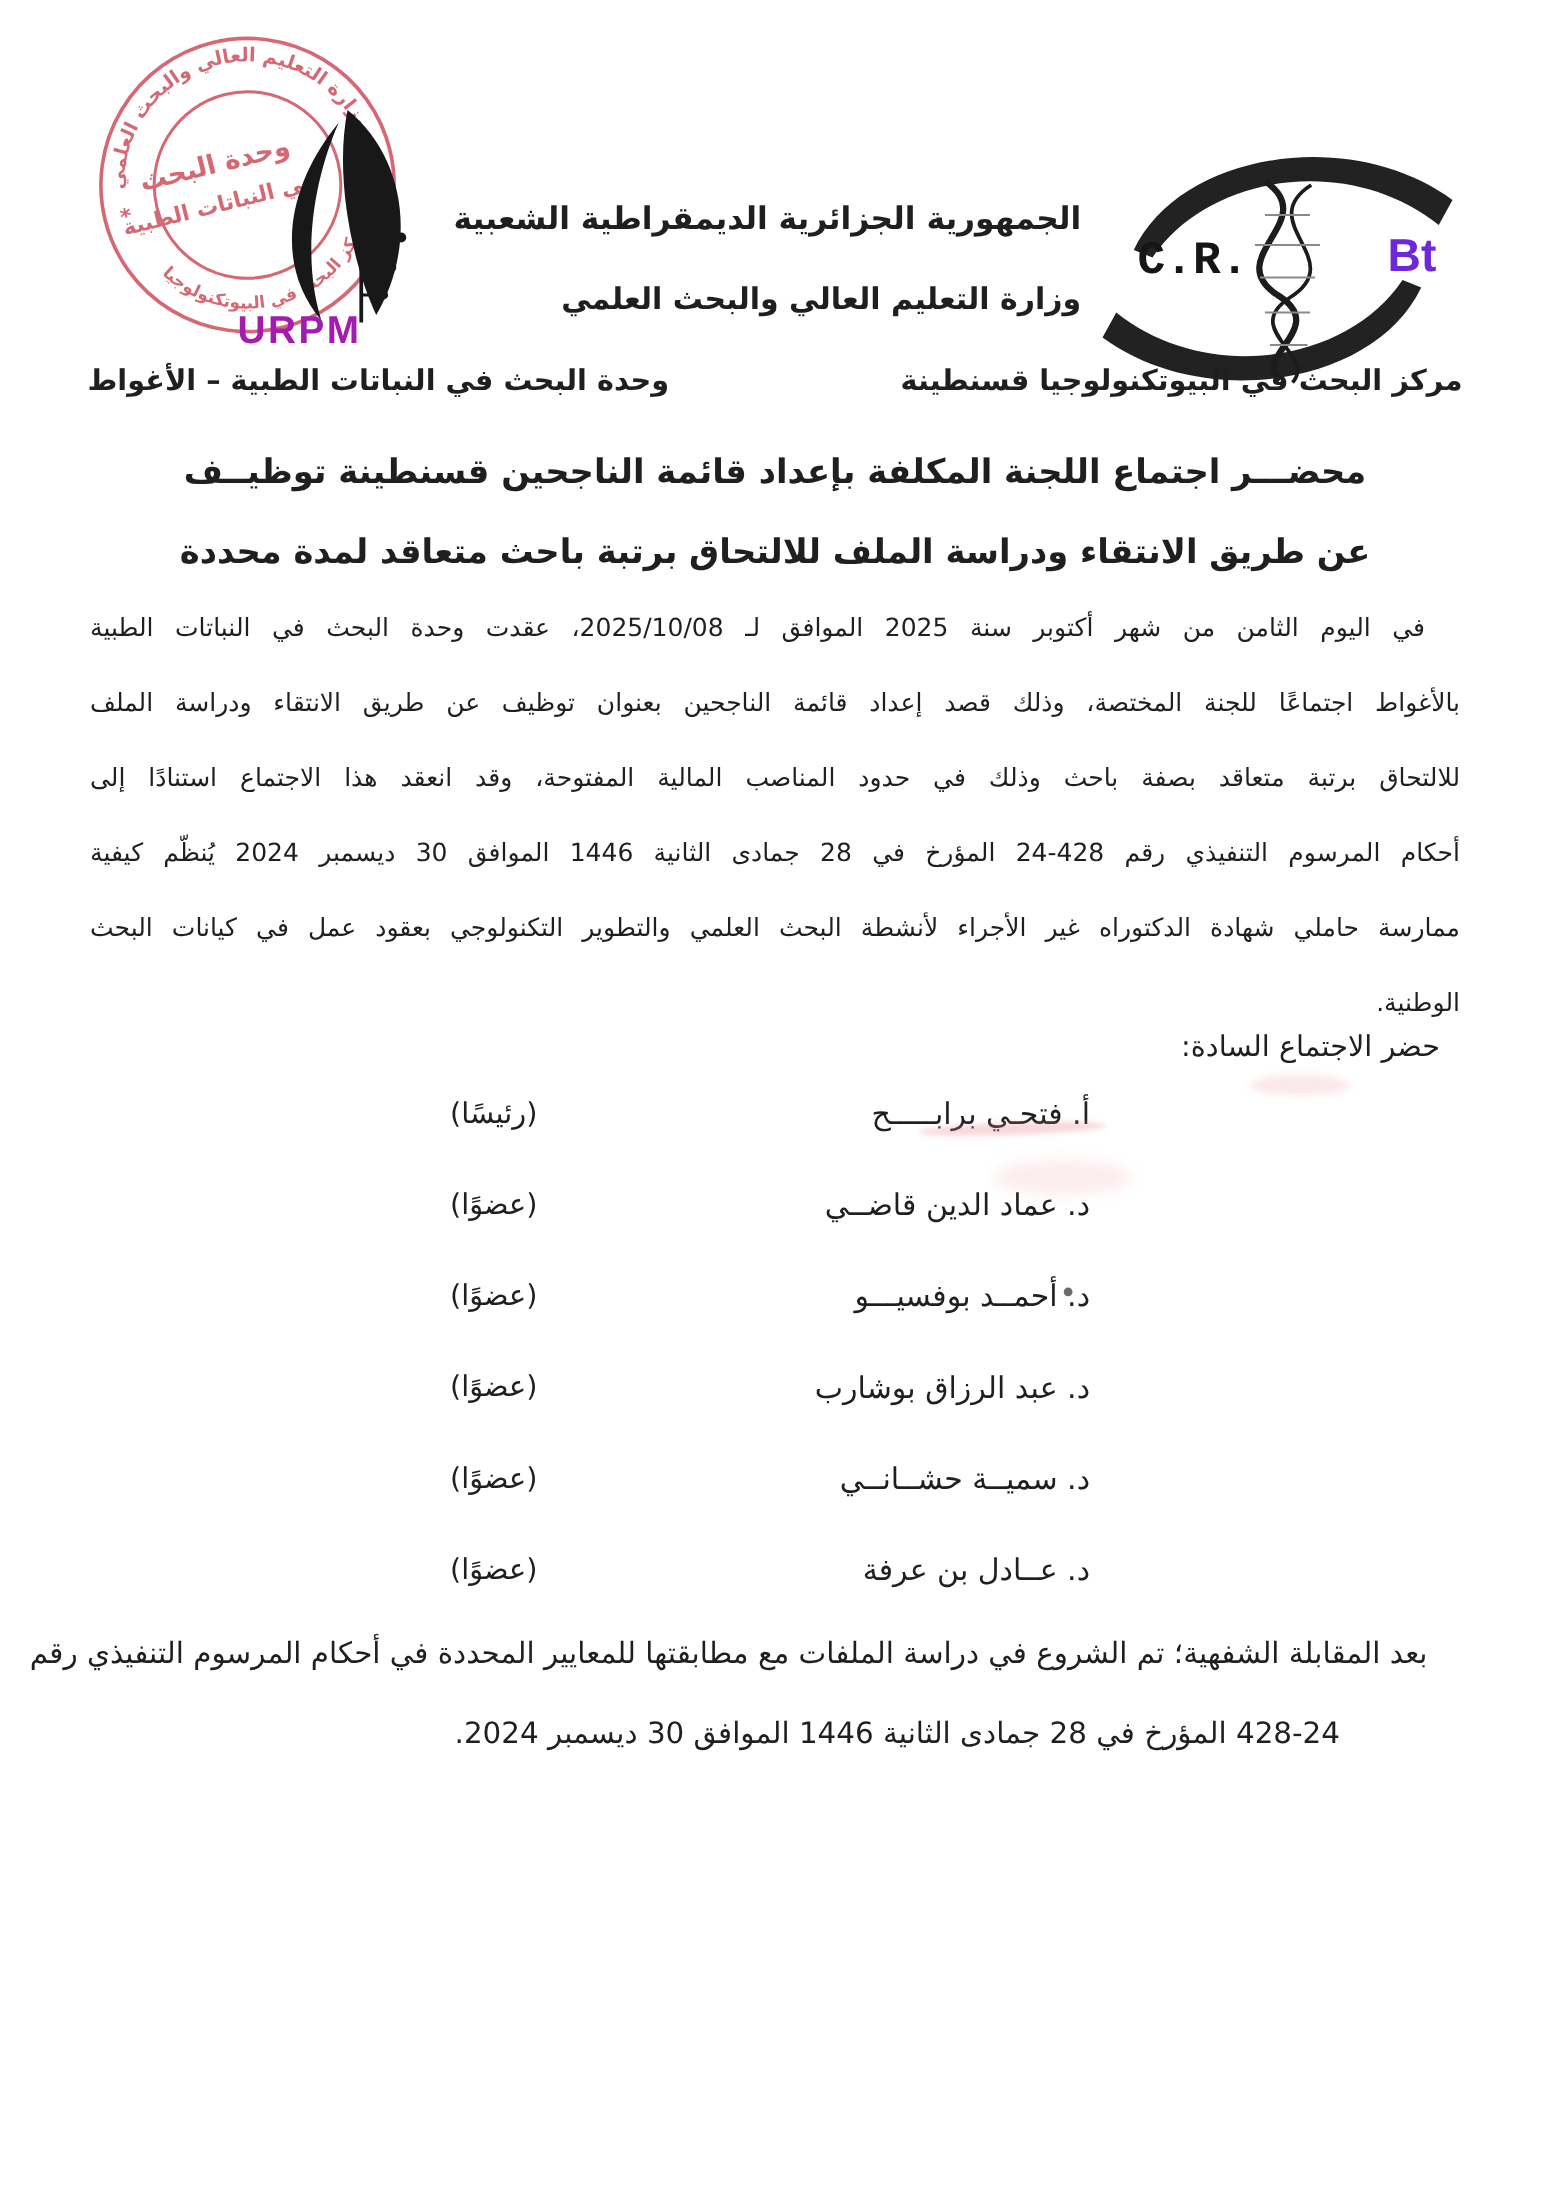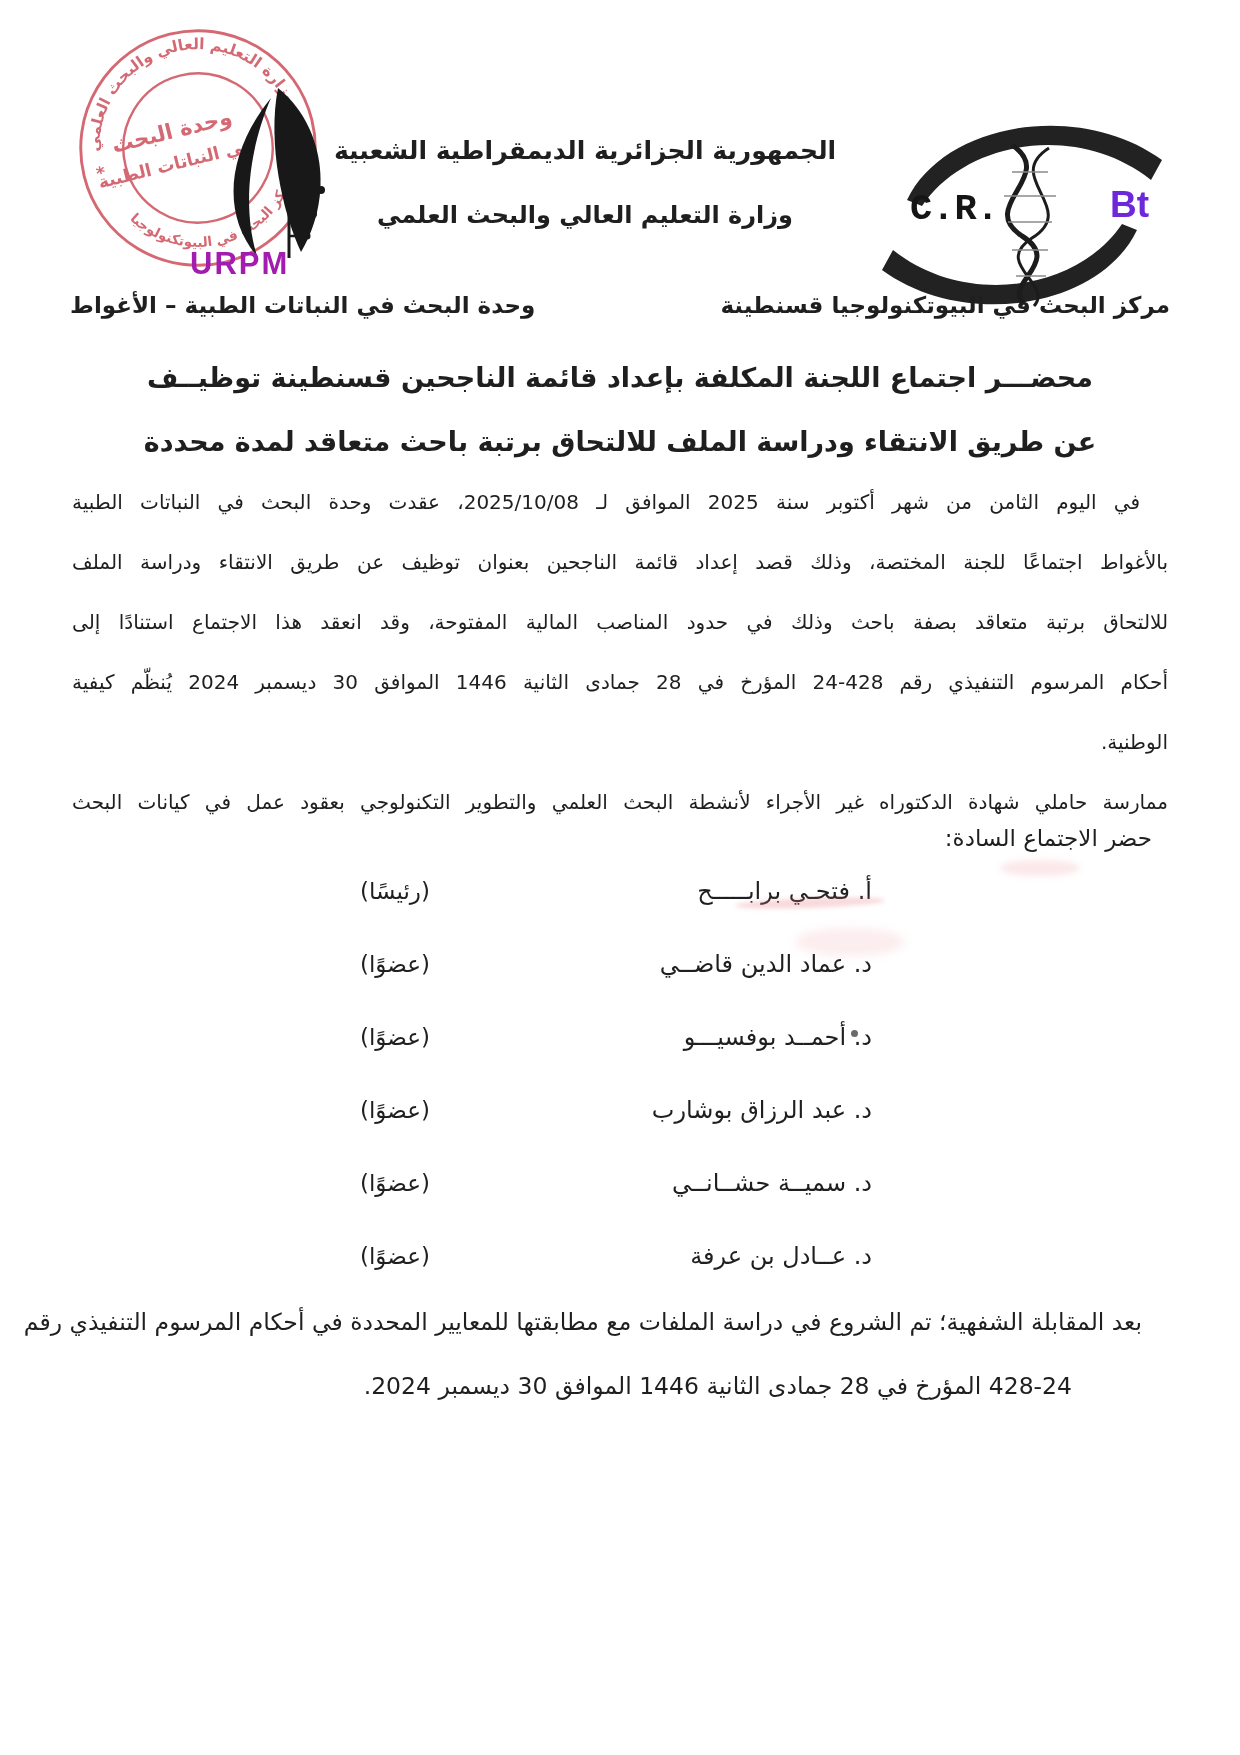--- a/index.html
+++ b/index.html
@@ -17,22 +17,22 @@
   .stamp{position:absolute;left:52px;top:22px;width:292px;height:252px;
          transform:rotate(-14deg);opacity:.88;}
   .stamp svg{width:100%;height:100%;}
   
   .plant-logo{position:absolute;left:183px;top:82px;width:165px;height:188px;}
   .plant-logo svg{width:100%;height:100%;}
   .urpm-label{position:absolute;left:190px;top:246px;width:160px;
               font-family:"Liberation Sans",sans-serif;
               font-size:31px;font-weight:bold;letter-spacing:2px;color:#a21caf;}
   
-  .header-center{position:absolute;left:305px;top:136px;width:560px;
-                 text-align:center;direction:rtl;}
+  .header-center{position:absolute;left:305px;top:160px;width:560px;
+                 text-align:right;direction:rtl;}
   .header-center .h-line1{font-size:25px;font-weight:bold;}
   .header-center .h-line2{font-size:24px;font-weight:bold;margin-top:36px;}
   
   .crbt{position:absolute;left:852px;top:100px;width:340px;height:235px;}
   .crbt svg{position:absolute;left:0;top:0;width:100%;height:100%;}
   .crbt .crbt-cr{position:absolute;left:58px;top:88px;
       font-family:Liberation Mono, monospace;font-size:37px;font-weight:bold;color:#151515;}
   .crbt .crbt-bt{position:absolute;left:258px;top:84px;
       font-family:Liberation Sans, sans-serif;font-size:37px;font-weight:bold;color:#6d28d9;}
   
@@ -147,22 +147,22 @@
   <div class="doc-title">
     <div class="t-line">محضـــر اجتماع اللجنة المكلفة بإعداد قائمة الناجحين قسنطينة توظيــف</div>
     <div class="t-line">عن طريق الانتقاء ودراسة الملف للالتحاق برتبة باحث متعاقد لمدة محددة</div>
   </div>
 
   <div class="body-text">
     <div class="body-line first">في اليوم الثامن من شهر أكتوبر سنة 2025 الموافق لـ 2025/10/08، عقدت وحدة البحث في النباتات الطبية</div>
     <div class="body-line">بالأغواط اجتماعًا للجنة المختصة، وذلك قصد إعداد قائمة الناجحين بعنوان توظيف عن طريق الانتقاء ودراسة الملف</div>
     <div class="body-line">للالتحاق برتبة متعاقد بصفة باحث وذلك في حدود المناصب المالية المفتوحة، وقد انعقد هذا الاجتماع استنادًا إلى</div>
     <div class="body-line">أحكام المرسوم التنفيذي رقم 428-24 المؤرخ في 28 جمادى الثانية 1446 الموافق 30 ديسمبر 2024 يُنظّم كيفية</div>
+    <div class="body-line">ممارسة حاملي شهادة الدكتوراه غير الأجراء لأنشطة البحث العلمي والتطوير التكنولوجي بعقود عمل في كيانات البحث</div>
     <div class="body-line short">الوطنية.</div>
-    <div class="body-line">ممارسة حاملي شهادة الدكتوراه غير الأجراء لأنشطة البحث العلمي والتطوير التكنولوجي بعقود عمل في كيانات البحث</div>
   </div>
 
   <div class="attendees-heading">حضر الاجتماع السادة:</div>
 
   <div class="attendees">
     <div class="attendee-row">
       <span class="attendee-name">أ. فتحـي برابـــــح</span>
       <span class="attendee-role">(رئيسًا)</span>
     </div>
     <div class="attendee-row">

